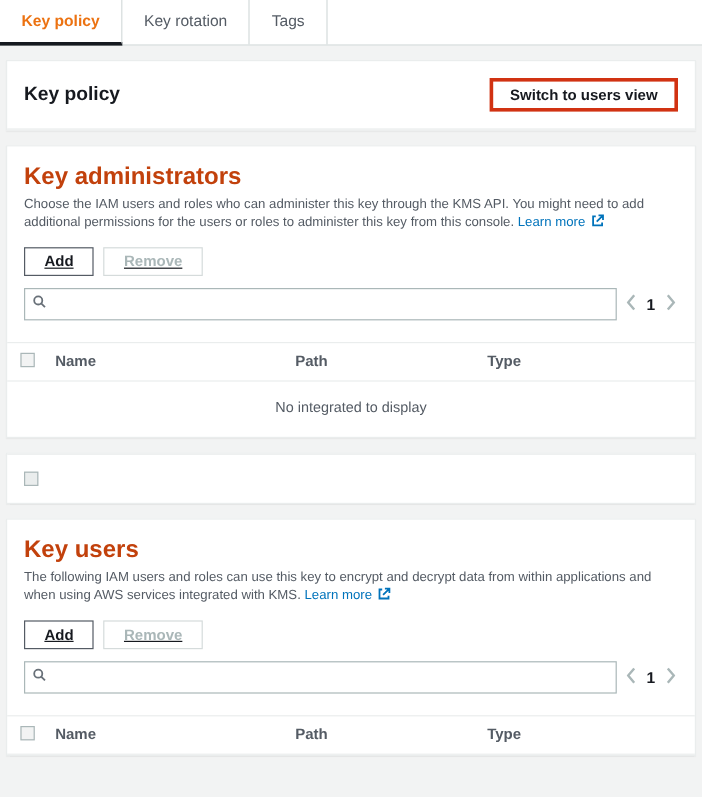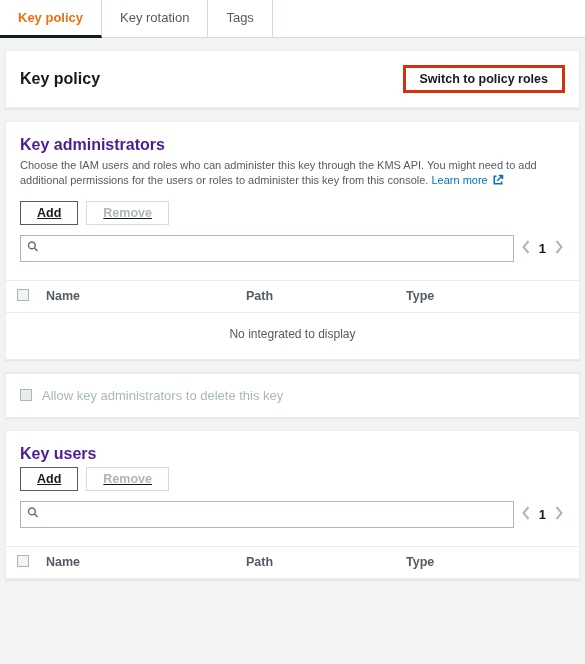--- a/index.html
+++ b/index.html
@@ -51,24 +51,24 @@
     border: 3px solid #d13212;
     padding: 4px 14px;
     font-size: 12.5px;
     font-weight: 700;
     color: #16191f;
     background: #fff;
     cursor: pointer;
   }
   .section-body { padding: 14px 14px 10px 14px; }
   .section-title {
-    font-size: 16px;
+    font-size: 20px;
     font-weight: 700;
     margin-bottom: 4px;
-    color: #4c1d95;
+    color: #c2410c;
   }
   .section-desc {
     font-size: 11px;
     color: #545b64;
     line-height: 1.4;
     margin-bottom: 10px;
   }
   .learn-more {
     color: #0073bb;
     cursor: pointer;
@@ -178,21 +178,21 @@
 
 <div class="tabs">
   <div class="tab active">Key policy</div>
   <div class="tab">Key rotation</div>
   <div class="tab">Tags</div>
 </div>
 
 <div class="panel">
   <div class="panel-header">
     <h2>Key policy</h2>
-    <button class="switch-btn">Switch to policy roles</button>
+    <button class="switch-btn">Switch to users view</button>
   </div>
 </div>
 
 <div class="panel">
   <div class="section-body">
     <div class="section-title">Key administrators</div>
     <div class="section-desc">
       <span>Choose the IAM users and roles who can administer this key through the KMS API. You might need to add additional permissions for the users or roles to administer this key from this console. </span>
       <span class="learn-more">
         <span>Learn more</span>
@@ -239,27 +239,37 @@
     <div class="type-cell">Type</div>
   </div>
   <div class="empty">
     <div class="empty-sub">No integrated to display</div>
   </div>
 </div>
 
 <div class="panel">
   <div class="deletion-body">
     <span class="cb locked"></span>
-    <span>Allow key administrators to delete this key</span>
   </div>
 </div>
 
 <div class="panel" style="margin-bottom:10px;">
   <div class="section-body">
     <div class="section-title">Key users</div>
+    <div class="section-desc">
+      <span>The following IAM users and roles can use this key to encrypt and decrypt data from within applications and when using AWS services integrated with KMS. </span>
+      <span class="learn-more">
+        <span>Learn more</span>
+        <span class="ext-icon">
+          <svg width="12" height="12" viewBox="0 0 16 16">
+              <path fill="none" stroke="#0073bb" stroke-width="2" d="M6 3H3v10h10v-3M9 2h5v5M14 2L7 9"></path>
+            </svg>
+        </span>
+      </span>
+    </div>
     <div class="btn-row">
       <button class="btn">Add</button>
       <button class="btn disabled">Remove</button>
     </div>
     <div class="search-row">
       <div class="search-wrap">
         <span class="search-icon">
           <svg width="12" height="12" viewBox="0 0 16 16">
               <circle cx="6.5" cy="6.5" r="4.5" fill="none" stroke="#687078" stroke-width="2"></circle>
               <line x1="10" y1="10" x2="14" y2="14" stroke="#687078" stroke-width="2"></line>

